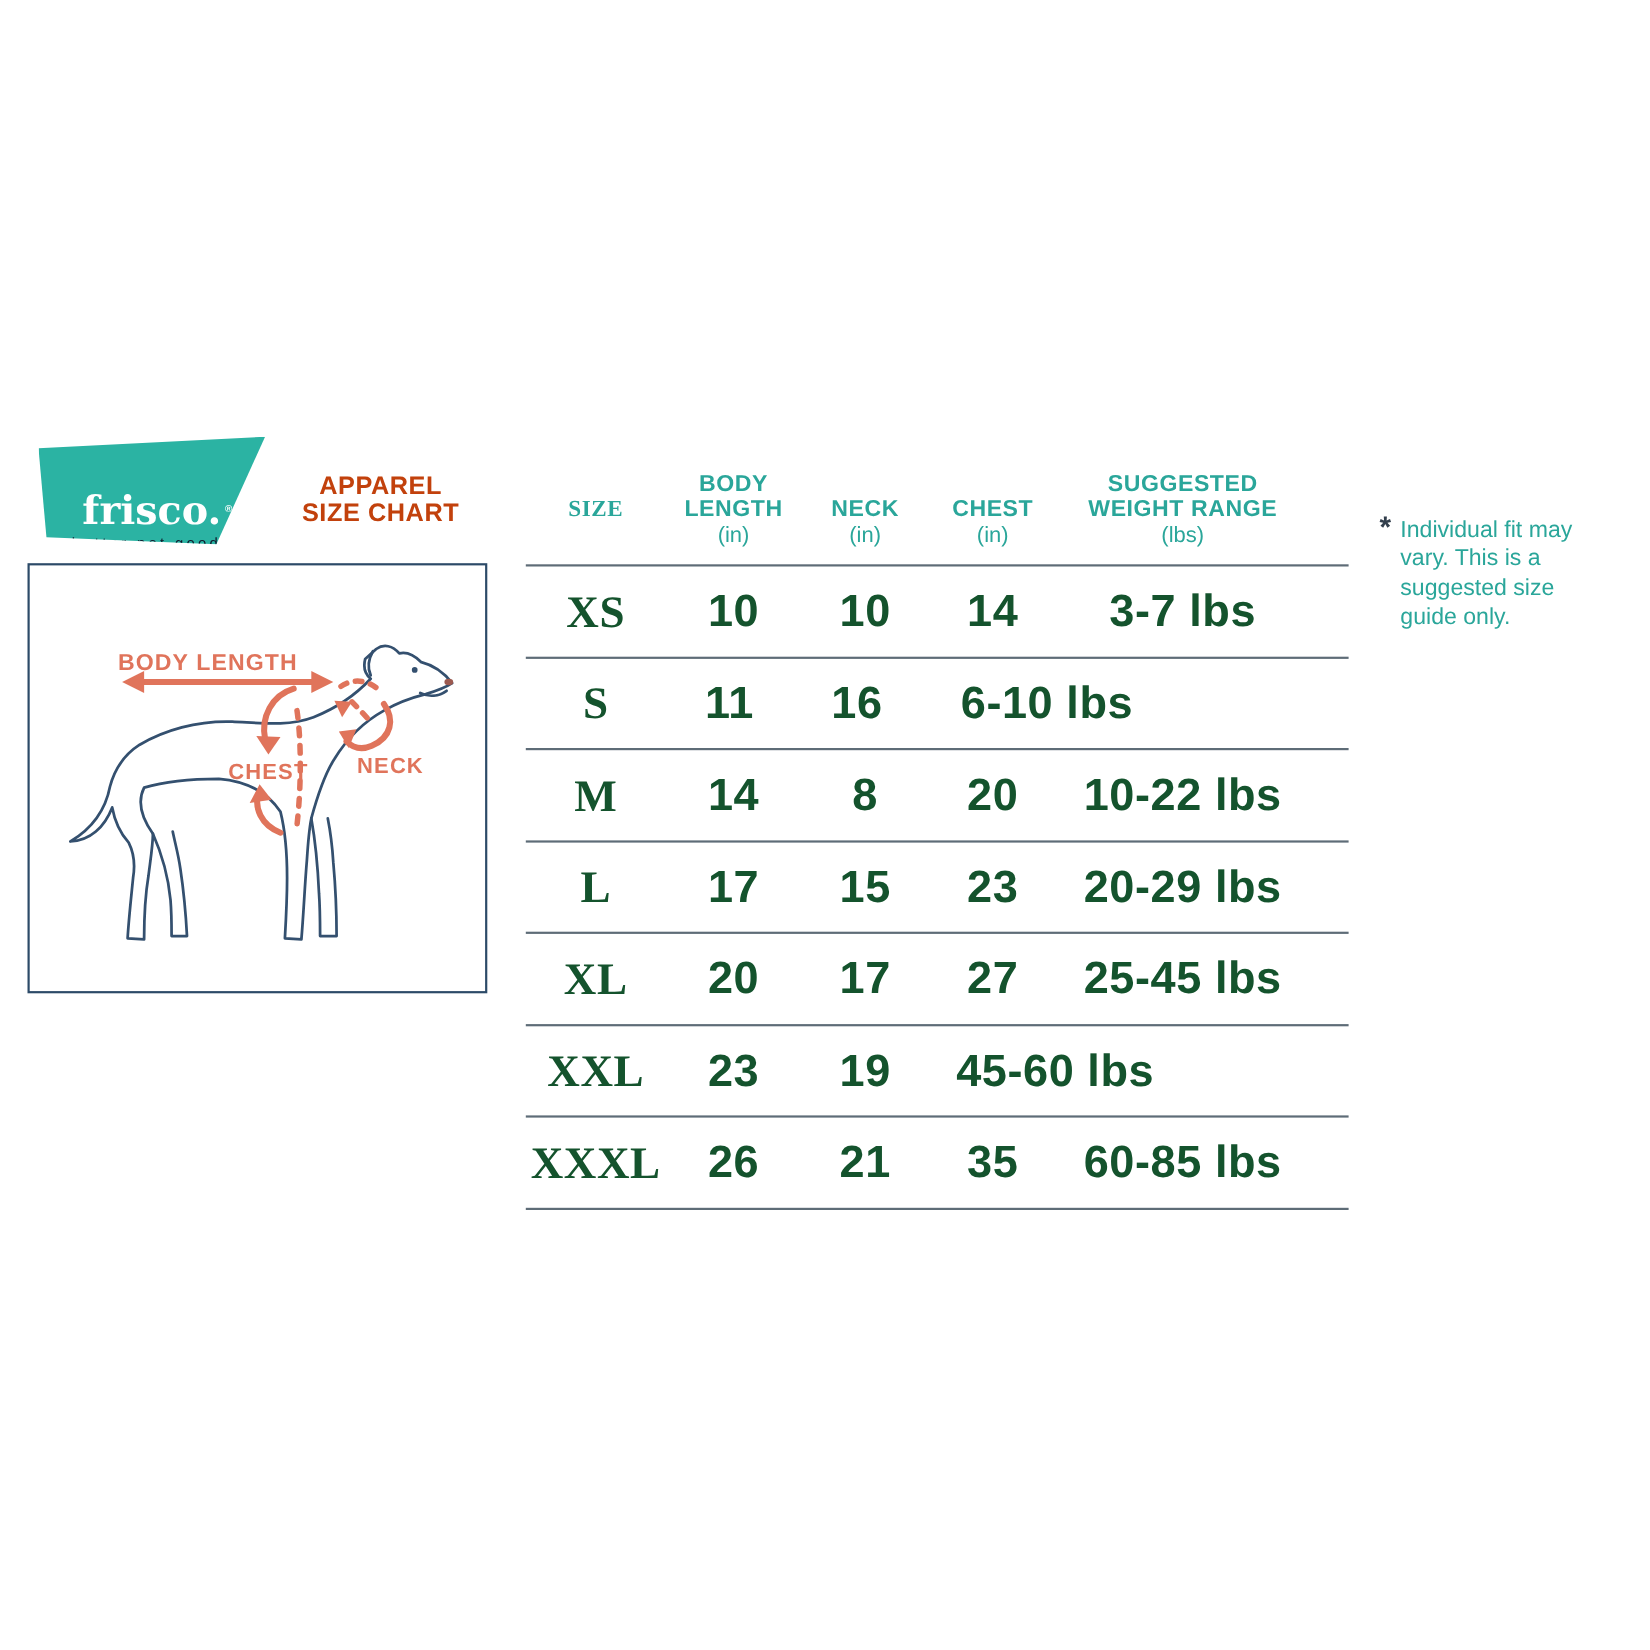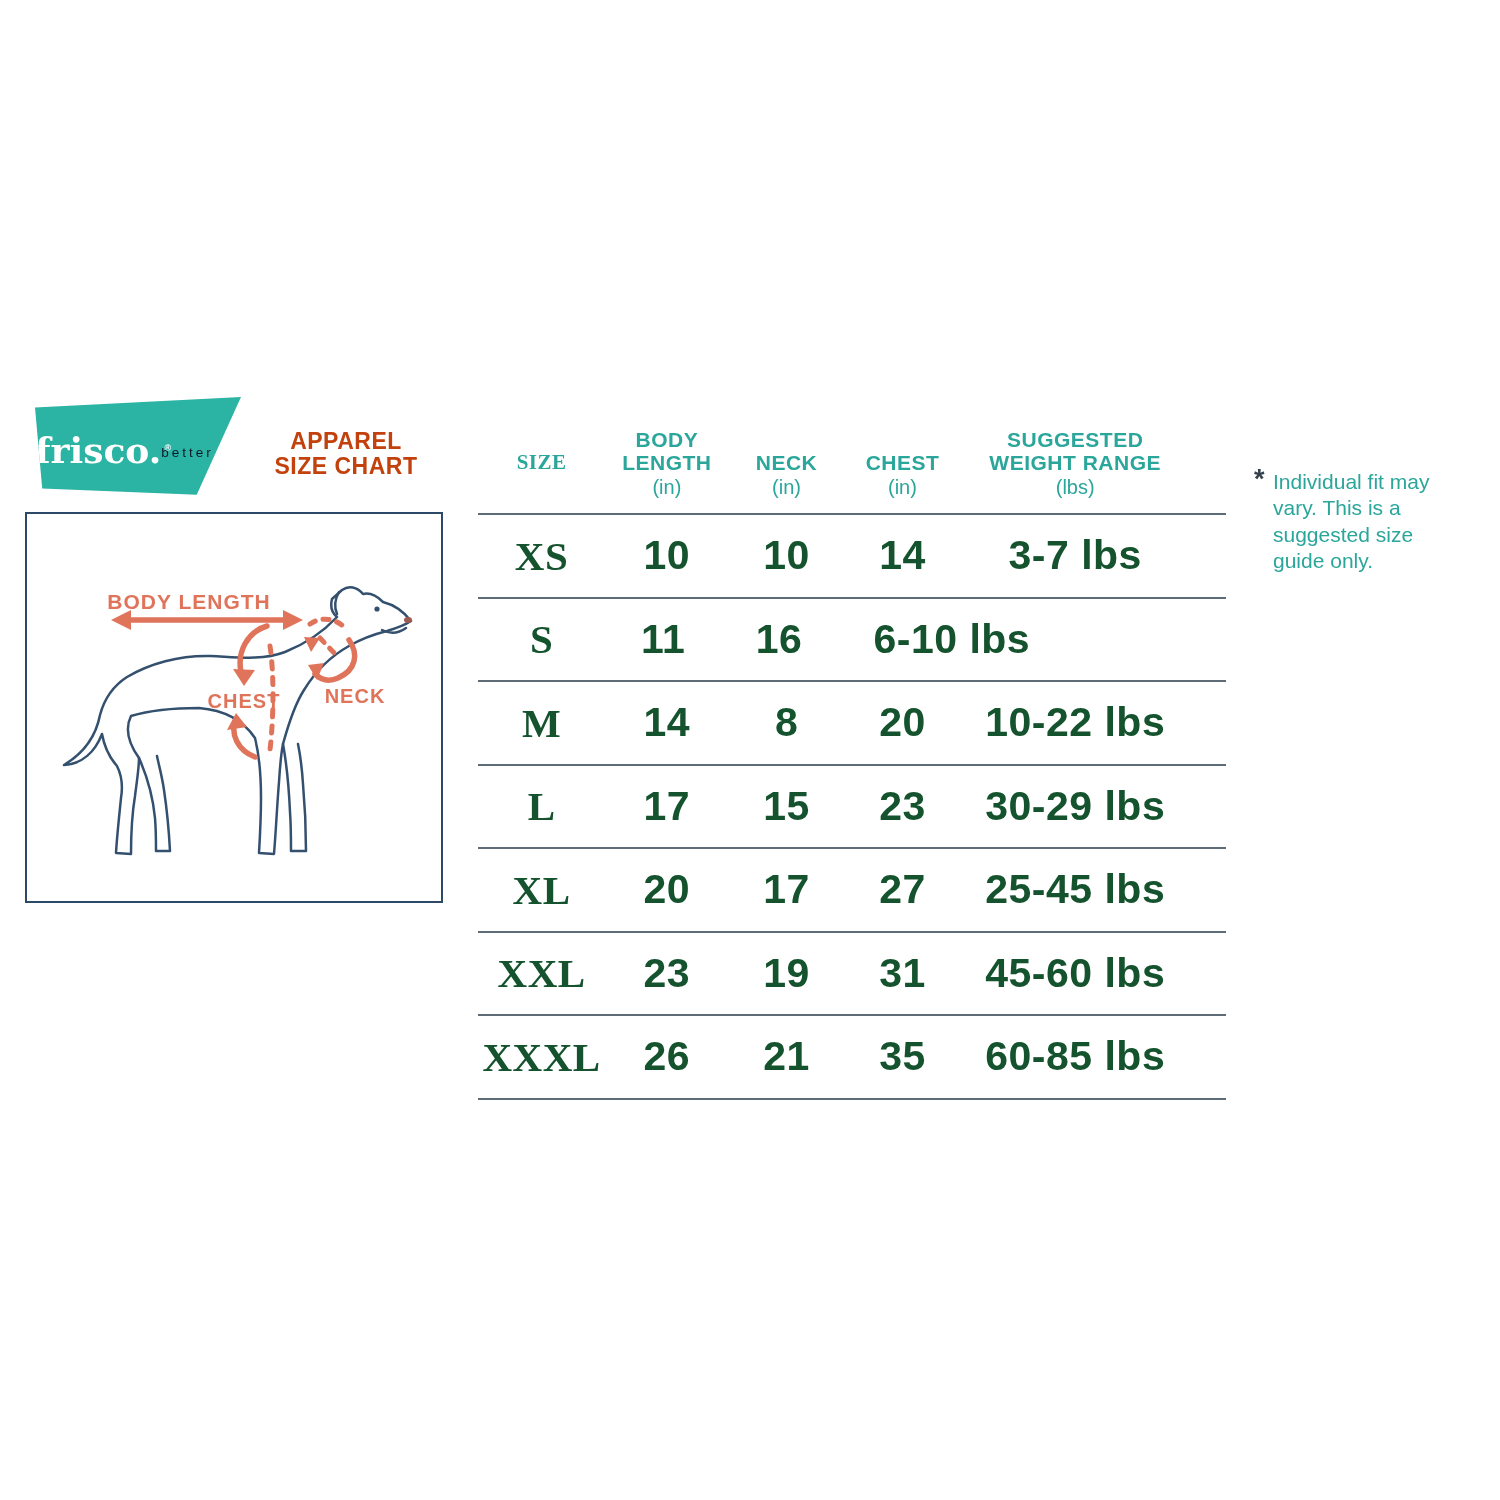--- a/index.html
+++ b/index.html
@@ -5,21 +5,21 @@
   html,body{margin:0;padding:0;background:#ffffff;}
   #canvas{
     position:relative;width:1500px;height:1500px;background:#ffffff;overflow:hidden;
     font-family:"Liberation Sans",sans-serif;
   }
   
   .banner{
     position:absolute;left:35px;top:397px;width:206px;height:104px;
     background:#2BB3A3;
     clip-path:polygon(0% 10%,100% 0%,78.5% 94%,3.5% 88%);
-    display:flex;flex-direction:row;align-items:center;justify-content:flex-start;
+    display:flex;flex-direction:column;align-items:center;justify-content:flex-end;
     padding-top:2px;box-sizing:border-box;
   }
   .logo-word{
     font-family:"DejaVu Serif",serif;font-weight:bold;font-size:36px;color:#ffffff;
     line-height:36px;position:relative;
   }
   .logo-reg{position:absolute;top:-2px;right:-10px;font-size:9px;color:#ffffff;font-family:"Liberation Sans",sans-serif;}
   .logo-tagline{
     font-size:13.5px;color:#0f172a;letter-spacing:3px;margin-top:4px;white-space:nowrap;
   }
@@ -197,34 +197,33 @@
       <div class="tcell c1">14</div>
       <div class="tcell c2">8</div>
       <div class="tcell c3">20</div>
       <div class="tcell c4">10-22 lbs</div>
     </div>
     <div class="trow">
       <div class="tcell c0">L</div>
       <div class="tcell c1">17</div>
       <div class="tcell c2">15</div>
       <div class="tcell c3">23</div>
-      <div class="tcell c4">30-29 lbs</div>
+      <div class="tcell c4">20-29 lbs</div>
     </div>
     <div class="trow">
       <div class="tcell c0">XL</div>
       <div class="tcell c1">20</div>
       <div class="tcell c2">17</div>
       <div class="tcell c3">27</div>
       <div class="tcell c4">25-45 lbs</div>
     </div>
     <div class="trow">
       <div class="tcell c0">XXL</div>
       <div class="tcell c1">23</div>
       <div class="tcell c2">19</div>
-      <div class="tcell c3">31</div>
       <div class="tcell c4">45-60 lbs</div>
     </div>
     <div class="trow">
       <div class="tcell c0">XXXL</div>
       <div class="tcell c1">26</div>
       <div class="tcell c2">21</div>
       <div class="tcell c3">35</div>
       <div class="tcell c4">60-85 lbs</div>
     </div>
   </div>

